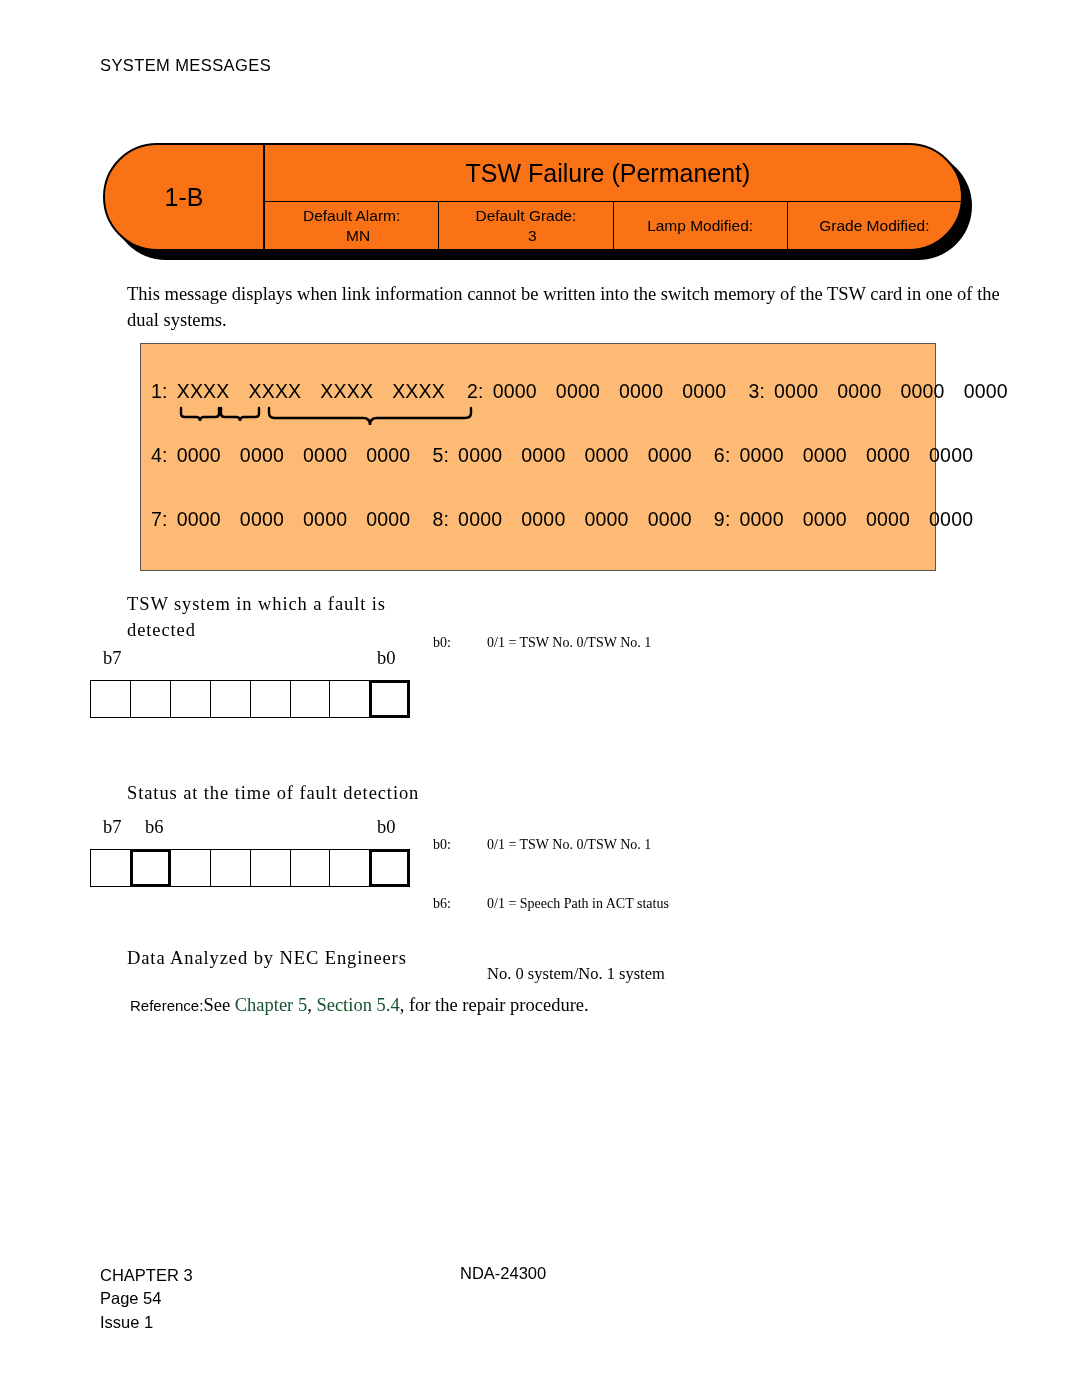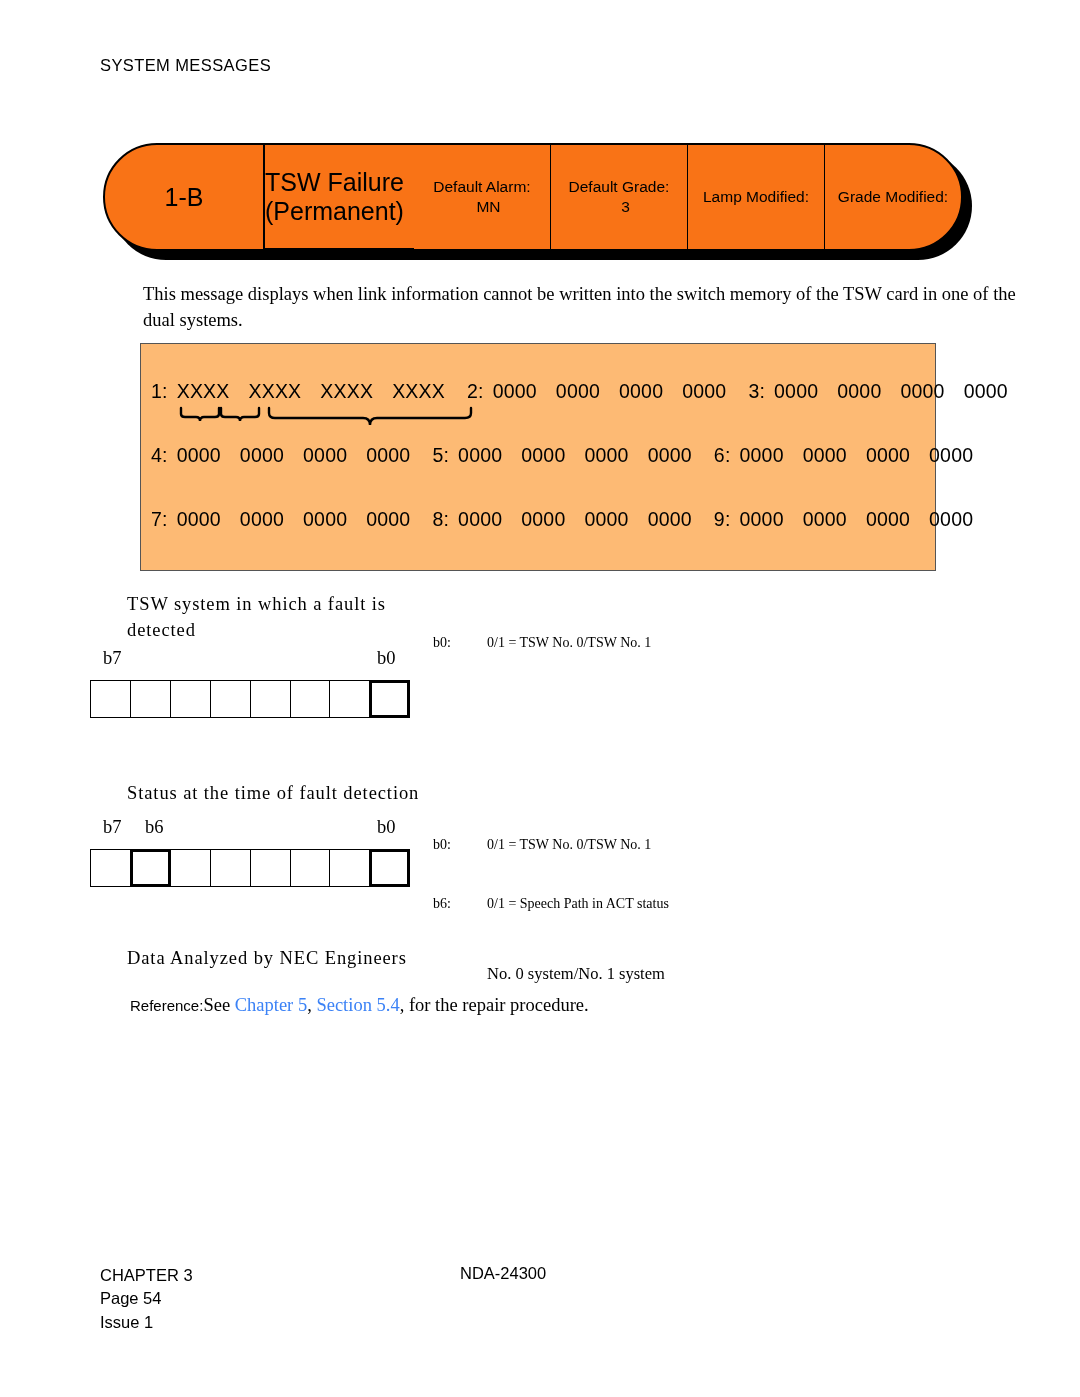--- a/index.html
+++ b/index.html
@@ -60,21 +60,21 @@
     display: flex;
     align-items: center;
     justify-content: center;
     font-family: "Liberation Sans", sans-serif;
     font-size: 25px;
     border-right: 2.5px solid #000000;
   }
   .plate-right {
     flex: 1 1 auto;
     display: flex;
-    flex-direction: row;
+    flex-direction: column;
   }
   .plate-title {
     flex: 0 0 57px;
     display: flex;
     align-items: center;
     justify-content: center;
     font-family: "Liberation Sans", sans-serif;
     font-size: 25px;
     border-bottom: 1.6px solid #000000;
     padding-right: 10px;
@@ -100,21 +100,20 @@
 
   
   .description {
     position: absolute;
     left: 127px;
     top: 281px;
     width: 876px;
     font-size: 18.5px;
     line-height: 1.42;
     text-align: left;
-    margin-left: 16px;
   }
 
   
   .data-frame {
     position: absolute;
     left: 140px;
     top: 343px;
     width: 796px;
     height: 228px;
     border: 1.2px solid #555555;
@@ -210,21 +209,21 @@
     position: absolute;
     left: 130px;
     top: 995px;
     font-size: 18.5px;
     white-space: nowrap;
   }
   .ref-label {
     font-family: "Liberation Sans", sans-serif;
     font-size: 15px;
   }
-  .link { color: #3b82f6; }
+  .link { color: #14532d; }
 
   
   .footer {
     position: absolute;
     left: 100px;
     top: 1264px;
     font-family: "Liberation Sans", sans-serif;
     font-size: 16.5px;
     line-height: 1.42;
   }

